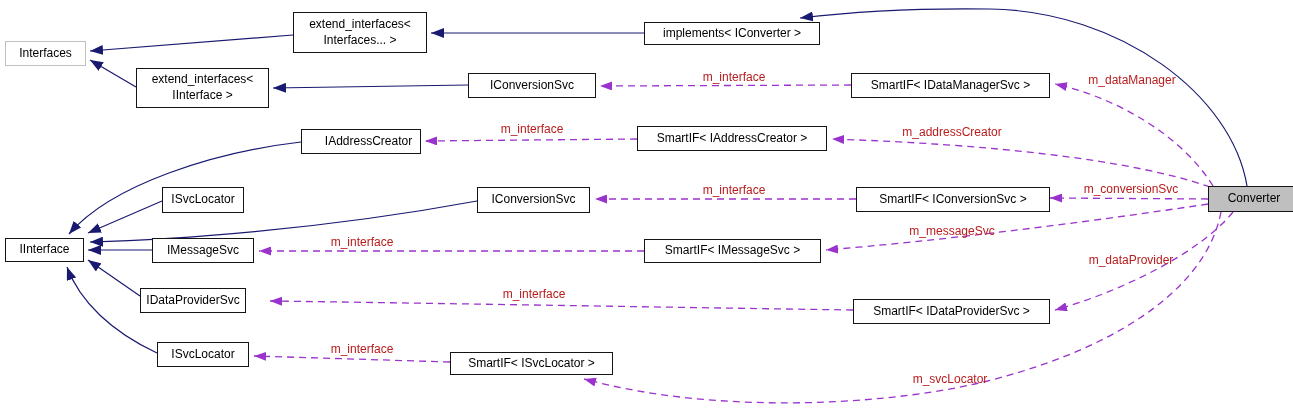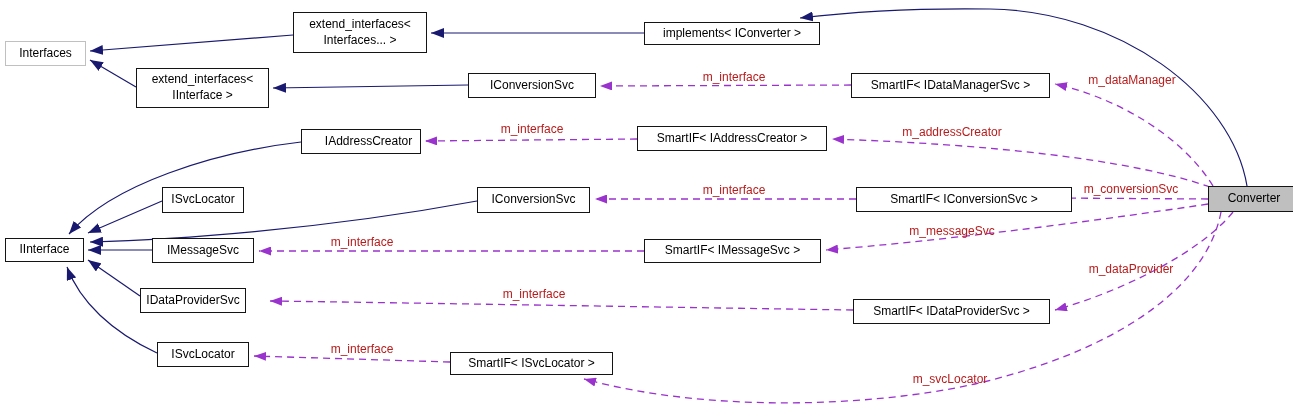--- a/index.html
+++ b/index.html
@@ -80,21 +80,21 @@
   <div class="node" style="left:851px; top:73px; width:199px; height:25px;">SmartIF&lt; IDataManagerSvc &gt;</div>
 
   <div class="node" style="left:301px; top:129px; width:120px; height:25px;padding-left:19px;">IAddressCreator</div>
 
   <div class="node" style="left:637px; top:126px; width:190px; height:25px;">SmartIF&lt; IAddressCreator &gt;</div>
 
   <div class="node" style="left:162px; top:187px; width:82px; height:26px;">ISvcLocator</div>
 
   <div class="node" style="left:477px; top:187px; width:113px; height:26px;">IConversionSvc</div>
 
-  <div class="node" style="left:856px; top:187px; width:216px; height:25px;">SmartIF&lt; IConversionSvc &gt;</div>
+  <div class="node" style="left:856px; top:187px; width:194px; height:25px;">SmartIF&lt; IConversionSvc &gt;</div>
 
   <div class="node highlight" style="left:1208px; top:186px; width:92px; height:26px;">Converter</div>
 
   <div class="node" style="left:5px; top:238px; width:79px; height:24px;">IInterface</div>
 
   <div class="node" style="left:152px; top:238px; width:102px; height:25px;">IMessageSvc</div>
 
   <div class="node" style="left:644px; top:239px; width:177px; height:24px;">SmartIF&lt; IMessageSvc &gt;</div>
 
   <div class="node" style="left:140px; top:288px; width:106px; height:25px;">IDataProviderSvc</div>
@@ -116,19 +116,19 @@
   <div class="edge-label" style="left:734px; top:190px;">m_interface</div>
 
   <div class="edge-label" style="left:1131px; top:189px;">m_conversionSvc</div>
 
   <div class="edge-label" style="left:362px; top:242px;">m_interface</div>
 
   <div class="edge-label" style="left:952px; top:231px;">m_messageSvc</div>
 
   <div class="edge-label" style="left:534px; top:294px;">m_interface</div>
 
-  <div class="edge-label" style="left:1131px; top:269px;">m_dataProvider</div>
+  <div class="edge-label" style="left:1131px; top:260px;">m_dataProvider</div>
 
   <div class="edge-label" style="left:362px; top:349px;">m_interface</div>
 
   <div class="edge-label" style="left:950px; top:379px;">m_svcLocator</div>
 
 </div>
 
 </body></html>

